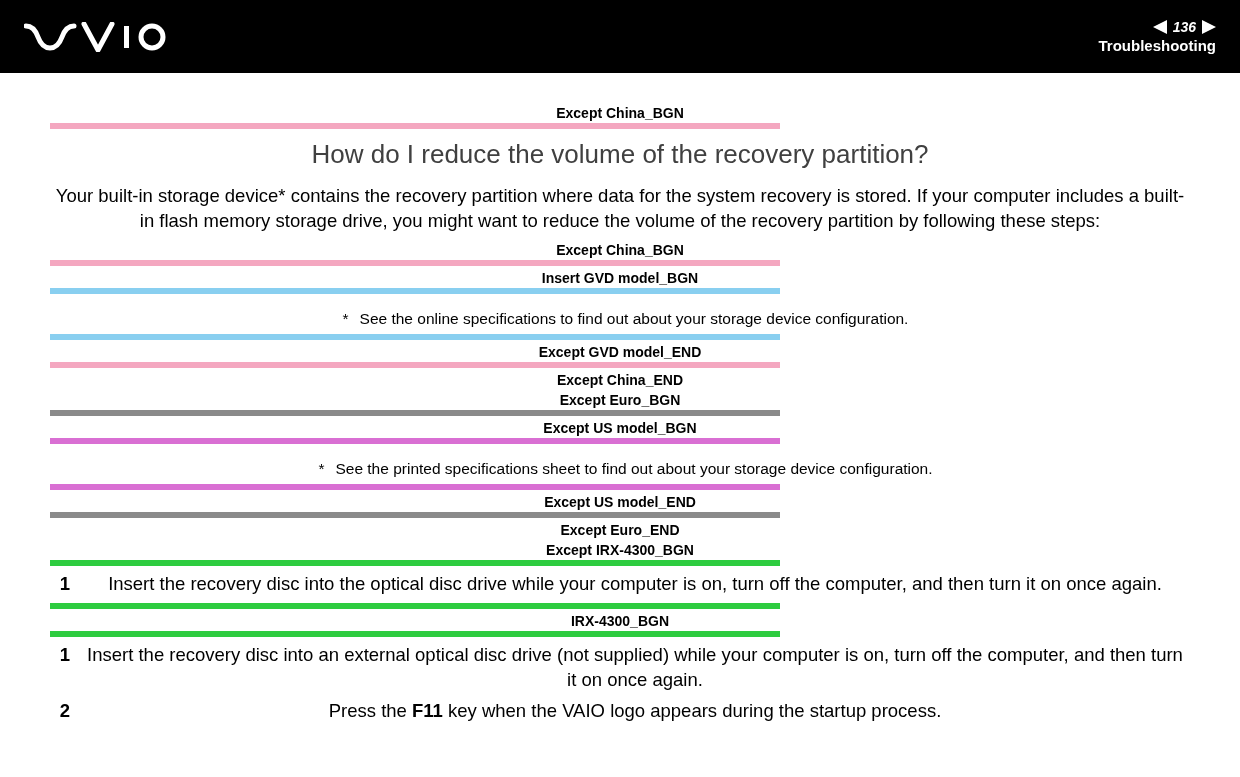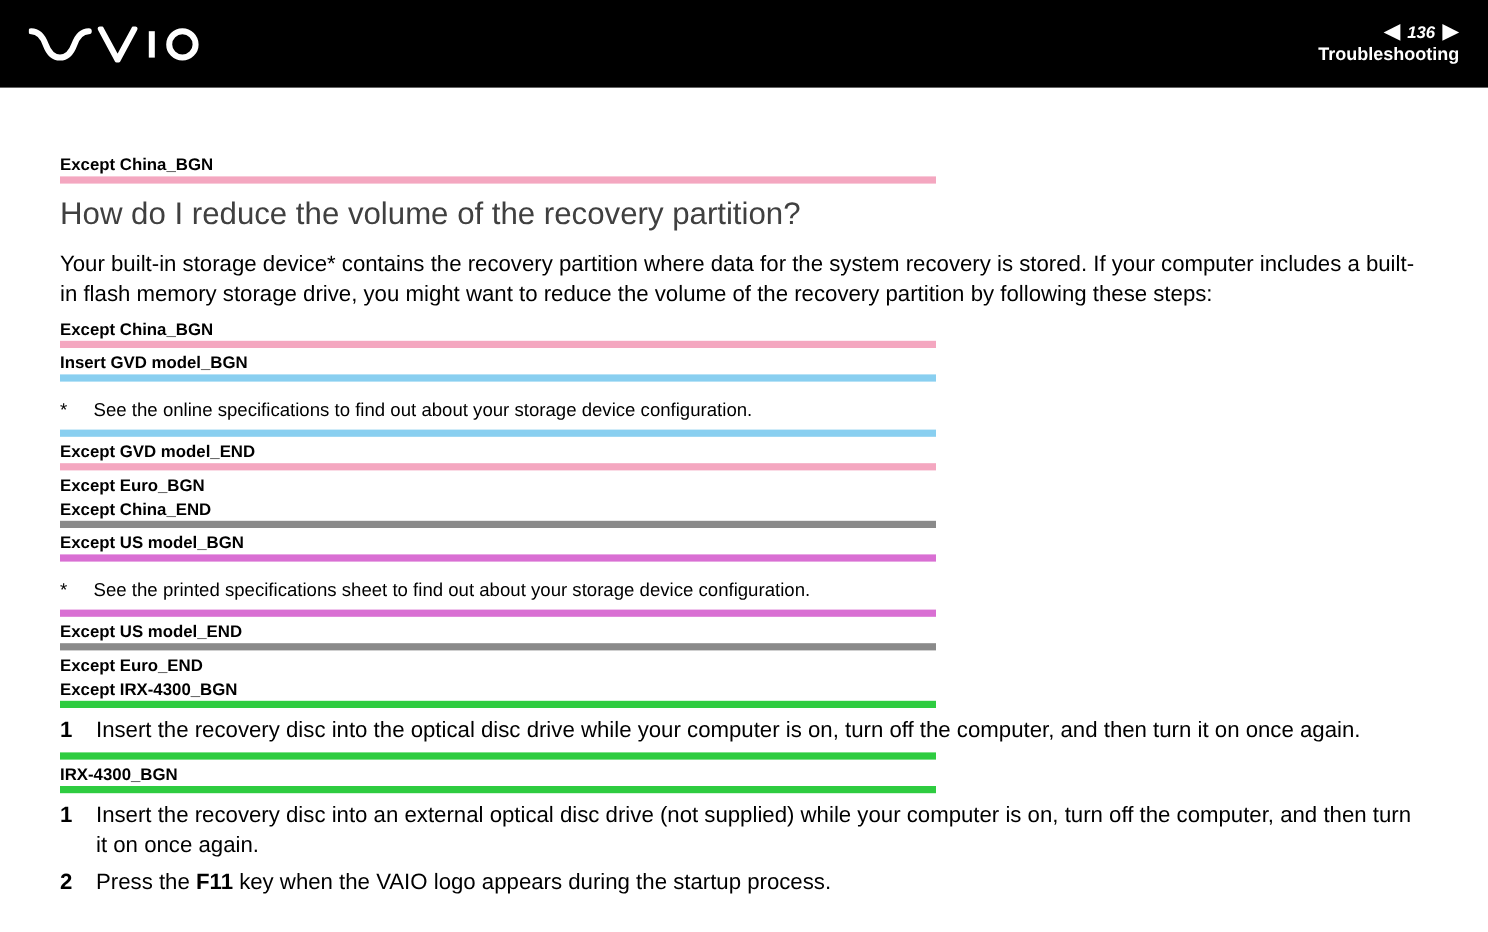--- a/index.html
+++ b/index.html
@@ -52,21 +52,22 @@
     .page-num {
       font-size: 14px;
       font-weight: bold;
       font-style: italic;
     }
     .section-name {
       font-size: 15px;
       font-weight: bold;
     }
     .content {
-      padding: 52px 50px 20px 50px;
+      padding: 28px 50px 20px 50px;
+      text-align: center;
     }
     .tag-label {
       font-size: 14px;
       font-weight: bold;
       margin-top: 4px;
     }
     .color-bar {
       height: 6px;
       width: 730px;
       margin: 2px 0;
@@ -148,22 +149,22 @@
   <div class="tag-label">Insert GVD model_BGN</div>
   <div class="color-bar skyblue"></div>
 
   <div class="footnote">
     <span class="footnote-star">*</span><span>See the online specifications to find out about your storage device configuration.</span>
   </div>
 
   <div class="color-bar skyblue"></div>
   <div class="tag-label">Except GVD model_END</div>
   <div class="color-bar pink"></div>
+  <div class="tag-label">Except China_END</div>
   <div class="tag-label">Except Euro_BGN</div>
-  <div class="tag-label">Except China_END</div>
   <div class="color-bar gray"></div>
   <div class="tag-label">Except US model_BGN</div>
   <div class="color-bar magenta"></div>
 
   <div class="footnote">
     <span class="footnote-star">*</span><span>See the printed specifications sheet to find out about your storage device configuration.</span>
   </div>
 
   <div class="color-bar magenta"></div>
   <div class="tag-label">Except US model_END</div>

